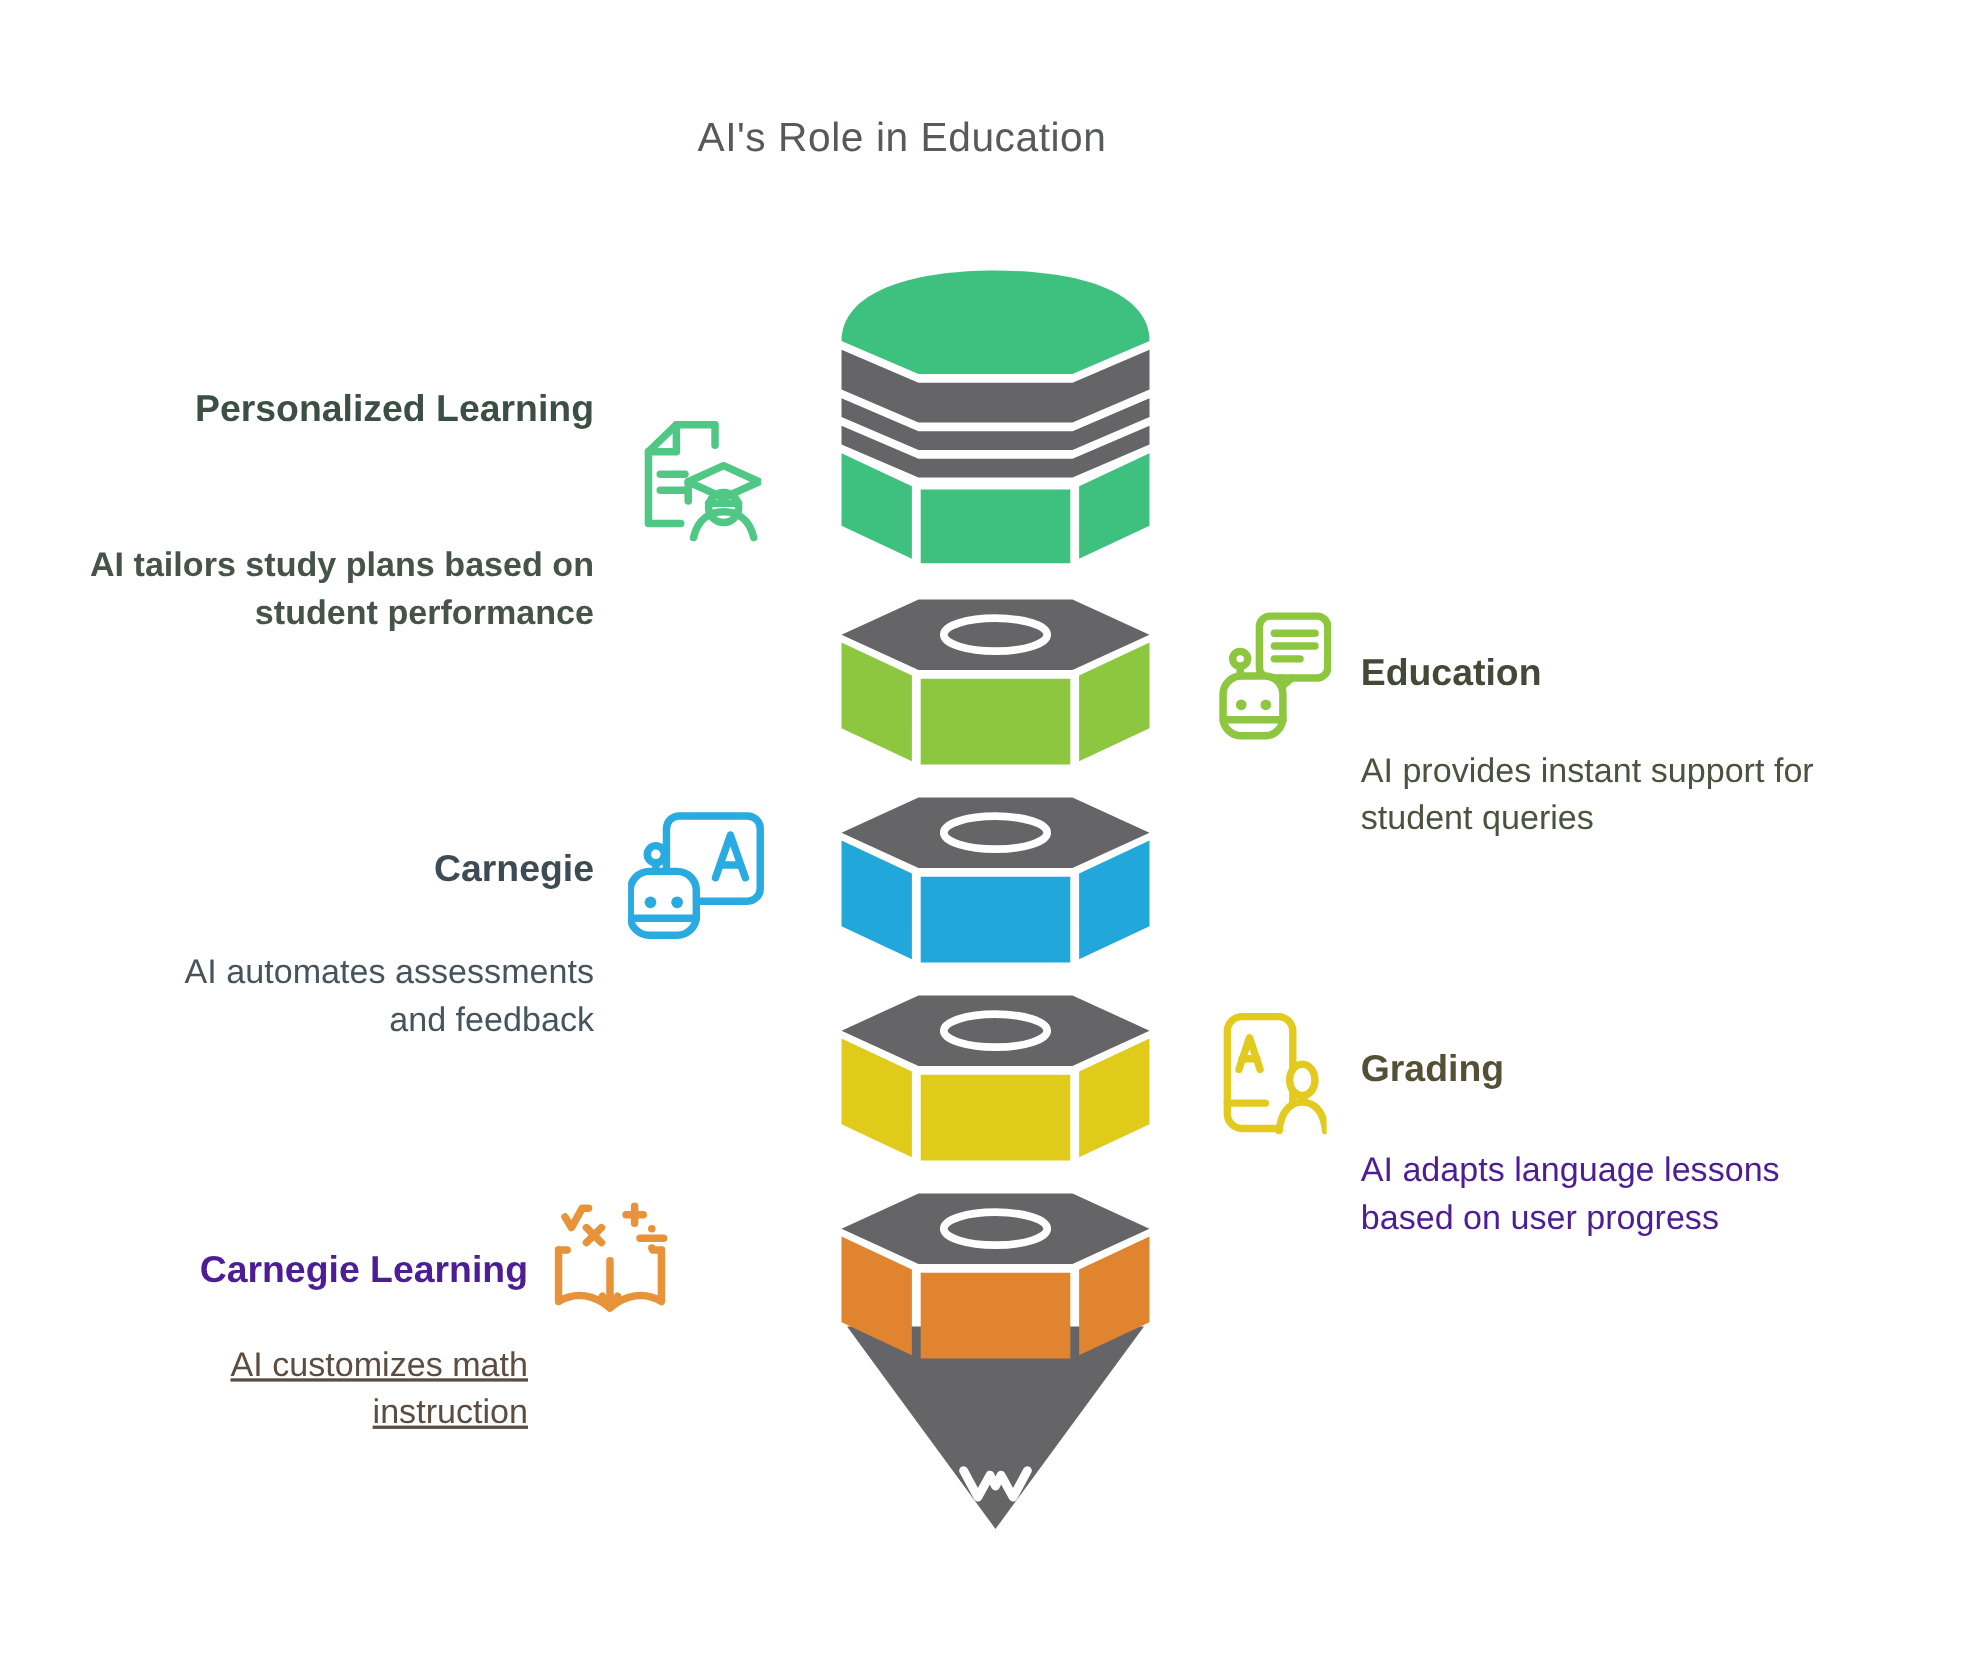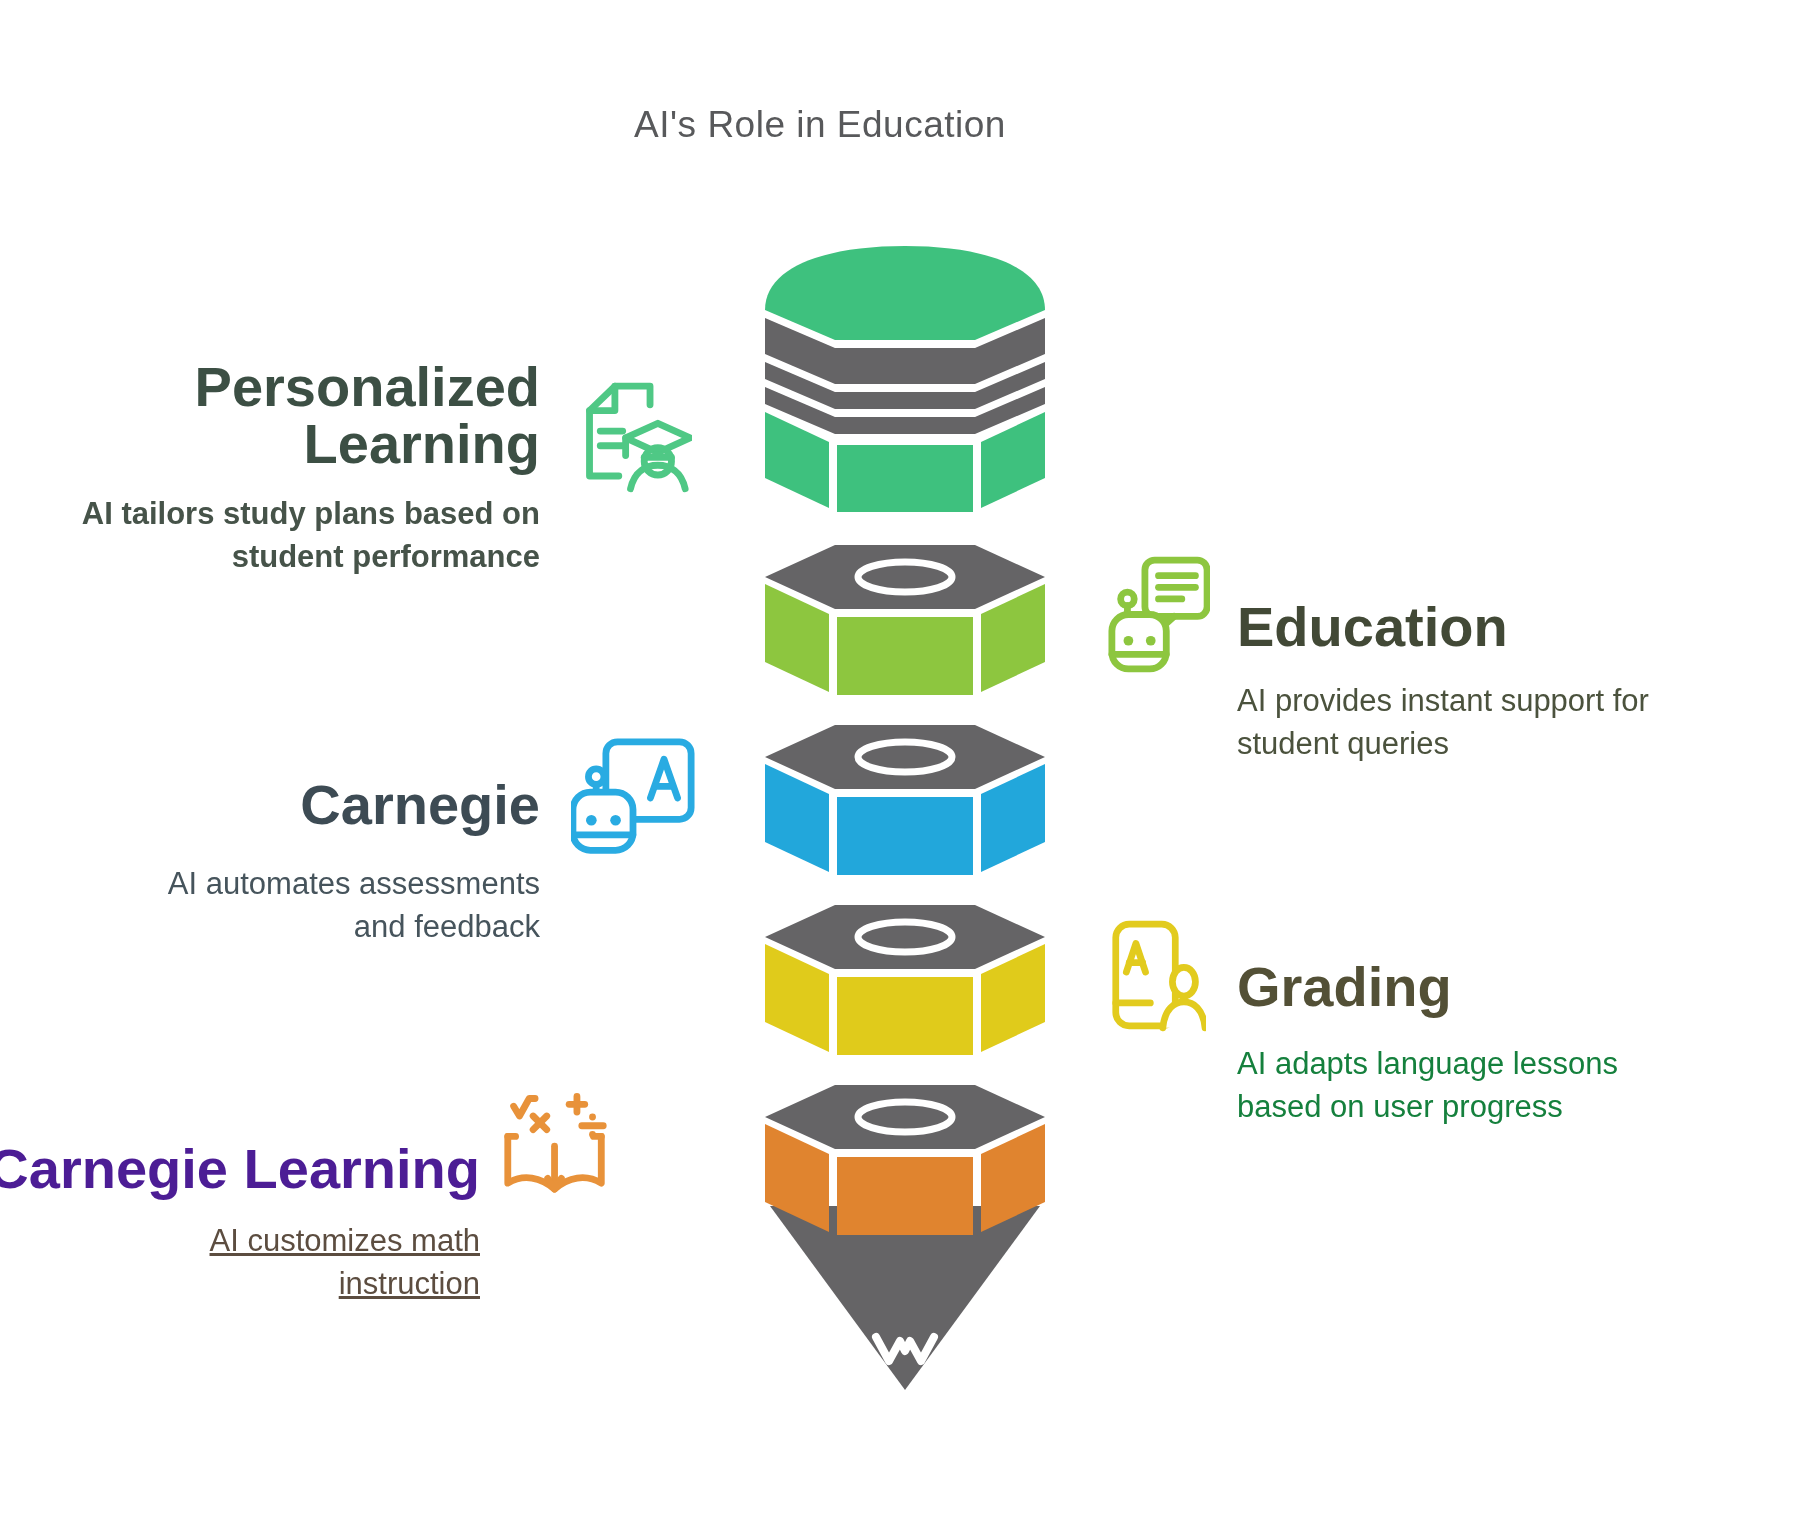--- a/index.html
+++ b/index.html
@@ -7,21 +7,21 @@
     width:1805px;height:1515px;position:relative;overflow:hidden;
     font-family:"Liberation Sans",sans-serif;
     -webkit-font-smoothing:antialiased;
   }
   .abs{position:absolute;}
   .title{
     position:absolute;top:104px;left:0;width:1640px;text-align:center;
     font-size:37px;font-weight:400;letter-spacing:0.5px;
   }
   .heading{
-    position:absolute;font-weight:700;font-size:56px;line-height:57px;margin-top:14px;
+    position:absolute;font-weight:700;font-size:34px;line-height:57px;
   }
   .heading.left{text-align:right;}
   .heading.nowrap{white-space:nowrap;}
   .desc{
     position:absolute;font-size:31px;line-height:43px;
   }
   .desc.left{text-align:right;}
   .icon{position:absolute;}
   svg{display:block;}
 </style>
@@ -166,21 +166,21 @@
       <g stroke="none" fill="#29ABE2">
         <circle cx="21" cy="85" r="5.5"></circle>
         <circle cx="46" cy="85" r="5.5"></circle>
       </g>
     </svg>
   </div>
 </div>
 
 <div>
   <div class="heading nowrap" style="left: 1237px; top: 944px; color: rgb(83, 80, 54);">Grading</div>
-  <div class="desc" style="left: 1237px; top: 1042px; width: 420px; color: #15803d;">AI adapts language lessons based on user progress</div>
+  <div class="desc" style="left: 1237px; top: 1042px; width: 420px; color: #4c1d95;">AI adapts language lessons based on user progress</div>
   <div class="icon" style="left:1110px;top:915px;">
     <svg width="96" height="122" viewBox="0 0 100 120">
       <g fill="none" stroke-width="7" stroke-linecap="round" stroke-linejoin="round" stroke="#E2CB1E">
         <rect x="6" y="6" width="62" height="106" rx="14"></rect>
         <path d="M6,88 H42"></path>
         <path d="M17,56 L27,26 L37,56"></path>
         <path d="M20,46 H34"></path>
         <ellipse cx="77" cy="66" rx="12" ry="15" fill="#fff"></ellipse>
         <path d="M55,114 C57,94 67,87 77,87 C87,87 97,94 99,114" fill="#fff"></path>
       </g>

